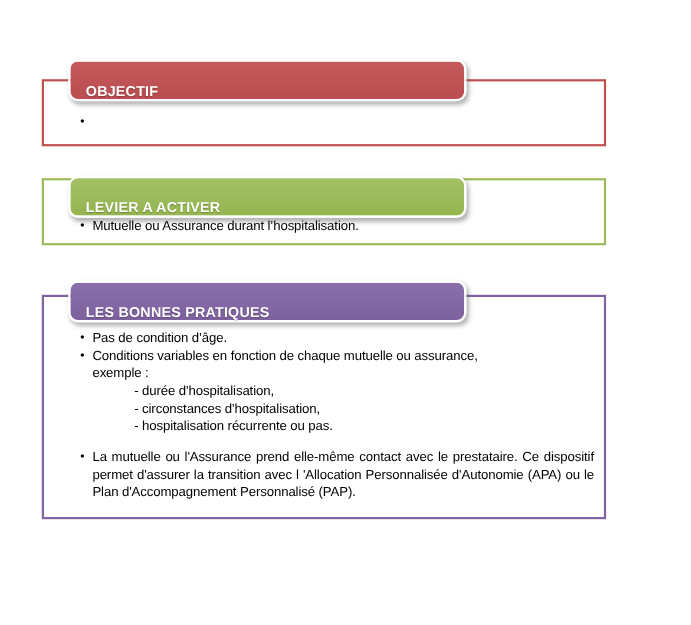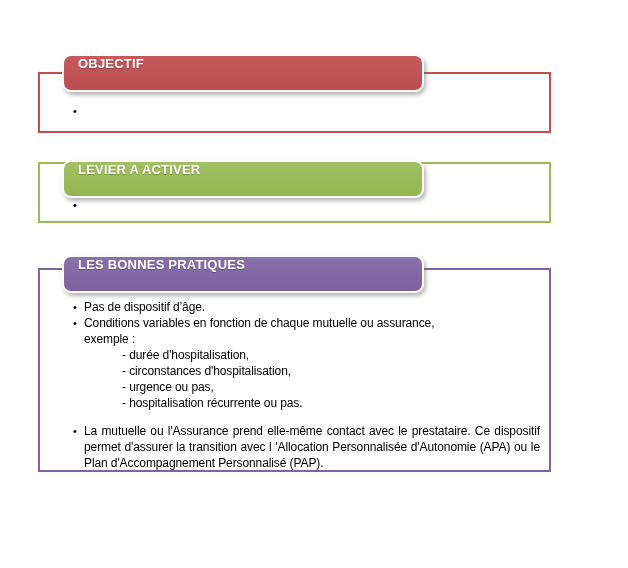--- a/index.html
+++ b/index.html
@@ -16,21 +16,21 @@
   }
   .rect-1{top:72px;height:57px;border-color:#c0504d;}
   .rect-2{top:162px;height:57px;border-color:#9bbb59;}
   .rect-3{top:268px;height:200px;border-color:#8064a2;}
 
   
   .header{
     position:absolute;left:62px;width:344px;height:34px;
     border:2px solid #ffffff;border-radius:9px;
     box-shadow:2px 3px 4px rgba(90,90,90,0.45);
-    display:flex;align-items:flex-start;padding-left:14px;
+    display:flex;align-items:flex-end;padding-left:14px;
     z-index:2;
   }
   .header-1{top:54px;background:linear-gradient(180deg,#c45a5c 0%,#bb4c4f 100%);}
   .header-2{top:160px;background:linear-gradient(180deg,#a2c065 0%,#95b550 100%);}
   .header-3{top:255px;background:linear-gradient(180deg,#8a70ab 0%,#7c619e 100%);}
   .header-title{
     color:#ffffff;font-weight:bold;font-size:13px;letter-spacing:.2px;
     text-shadow:0 1px 1px rgba(0,0,0,0.25);
     white-space:nowrap;
   }
@@ -65,51 +65,49 @@
 </div>
 
 <div>
   <div class="rect rect-2"></div>
   <div class="header header-2">
     <span class="header-title">LEVIER A ACTIVER</span>
   </div>
   <div class="content content-2">
     <div class="item">
       <span class="marker">•</span>
+      <span class="text">Mutuelle ou Assurance durant l’hospitalisation.</span>
     </div>
   </div>
 </div>
 
 <div>
   <div class="rect rect-3"></div>
   <div class="header header-3">
     <span class="header-title">LES BONNES PRATIQUES</span>
   </div>
   <div class="content content-3">
     <div class="item">
       <span class="marker">•</span>
-      <span class="text">Pas de dispositif d’âge.</span>
+      <span class="text">Pas de condition d’âge.</span>
     </div>
     <div class="item">
       <span class="marker">•</span>
       <span class="text">Conditions variables en fonction de chaque mutuelle ou assurance,</span>
     </div>
     <div class="item cont">
       <span class="text">exemple :</span>
     </div>
     <div class="item dash">
       <span class="text">- durée d'hospitalisation,</span>
     </div>
     <div class="item dash">
       <span class="text">- circonstances d'hospitalisation,</span>
     </div>
     <div class="item dash">
-      <span class="text">- urgence ou pas,</span>
-    </div>
-    <div class="item dash">
       <span class="text">- hospitalisation récurrente ou pas.</span>
     </div>
     <div class="item justify">
       <span class="marker">•</span>
       <span class="text">La mutuelle ou l'Assurance prend elle-même contact avec le prestataire. Ce dispositif permet d'assurer la transition avec l 'Allocation Personnalisée d'Autonomie (APA) ou le Plan d'Accompagnement Personnalisé (PAP).</span>
     </div>
   </div>
 </div>
 
 </body></html>

